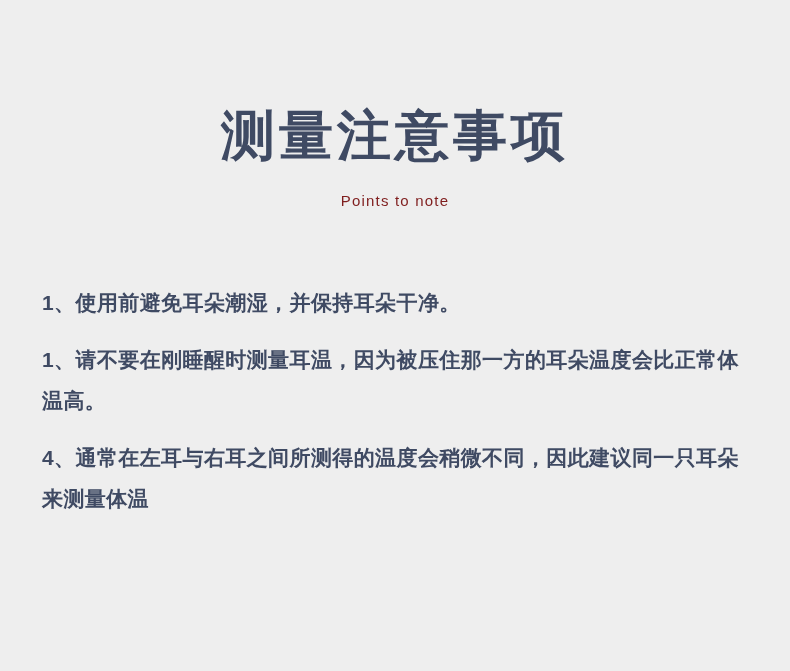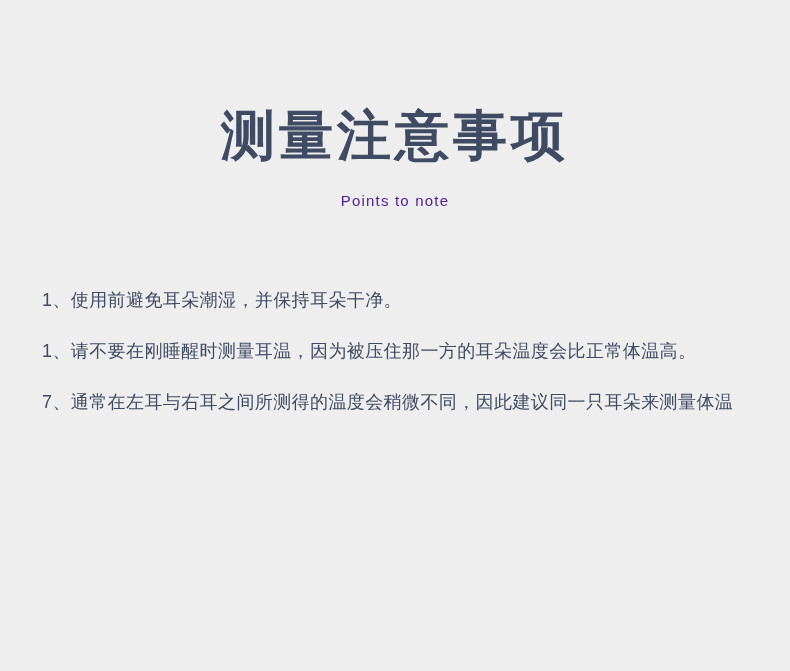--- a/index.html
+++ b/index.html
@@ -30,48 +30,49 @@
     letter-spacing: 4px;
     color: #3f4a63;
     font-weight: 700;
     margin: 0;
     font-family: "Liberation Sans", sans-serif;
   }
   .sub-title {
     margin-top: 26px;
     font-size: 15px;
     letter-spacing: 1.2px;
-    color: #4c1d95;
+    color: #7f1d1d;
     font-weight: 400;
   }
   .notes {
     margin-top: 74px;
     padding: 0 40px 0 42px;
   }
   .note-item {
     color: #3f4a63;
-    font-size: 18px;
+    font-size: 21px;
     line-height: 1.95;
     letter-spacing: 0.4px;
     margin: 0 0 16px 0;
     font-family: "Liberation Sans", sans-serif;
+    font-weight: bold;
   }
   .note-item:last-child {
     margin-bottom: 0;
   }
 </style>
 </head>
 <body>
 
 <div class="page">
 
   <div class="heading-block">
     <h1 class="main-title">测量注意事项</h1>
     <div class="sub-title">Points to note</div>
   </div>
 
   <div class="notes">
     <p class="note-item">1、使用前避免耳朵潮湿，并保持耳朵干净。</p>
     <p class="note-item">1、请不要在刚睡醒时测量耳温，因为被压住那一方的耳朵温度会比正常体温高。</p>
-    <p class="note-item">7、通常在左耳与右耳之间所测得的温度会稍微不同，因此建议同一只耳朵来测量体温</p>
+    <p class="note-item">4、通常在左耳与右耳之间所测得的温度会稍微不同，因此建议同一只耳朵来测量体温</p>
   </div>
 
 </div>
 
 </body></html>

